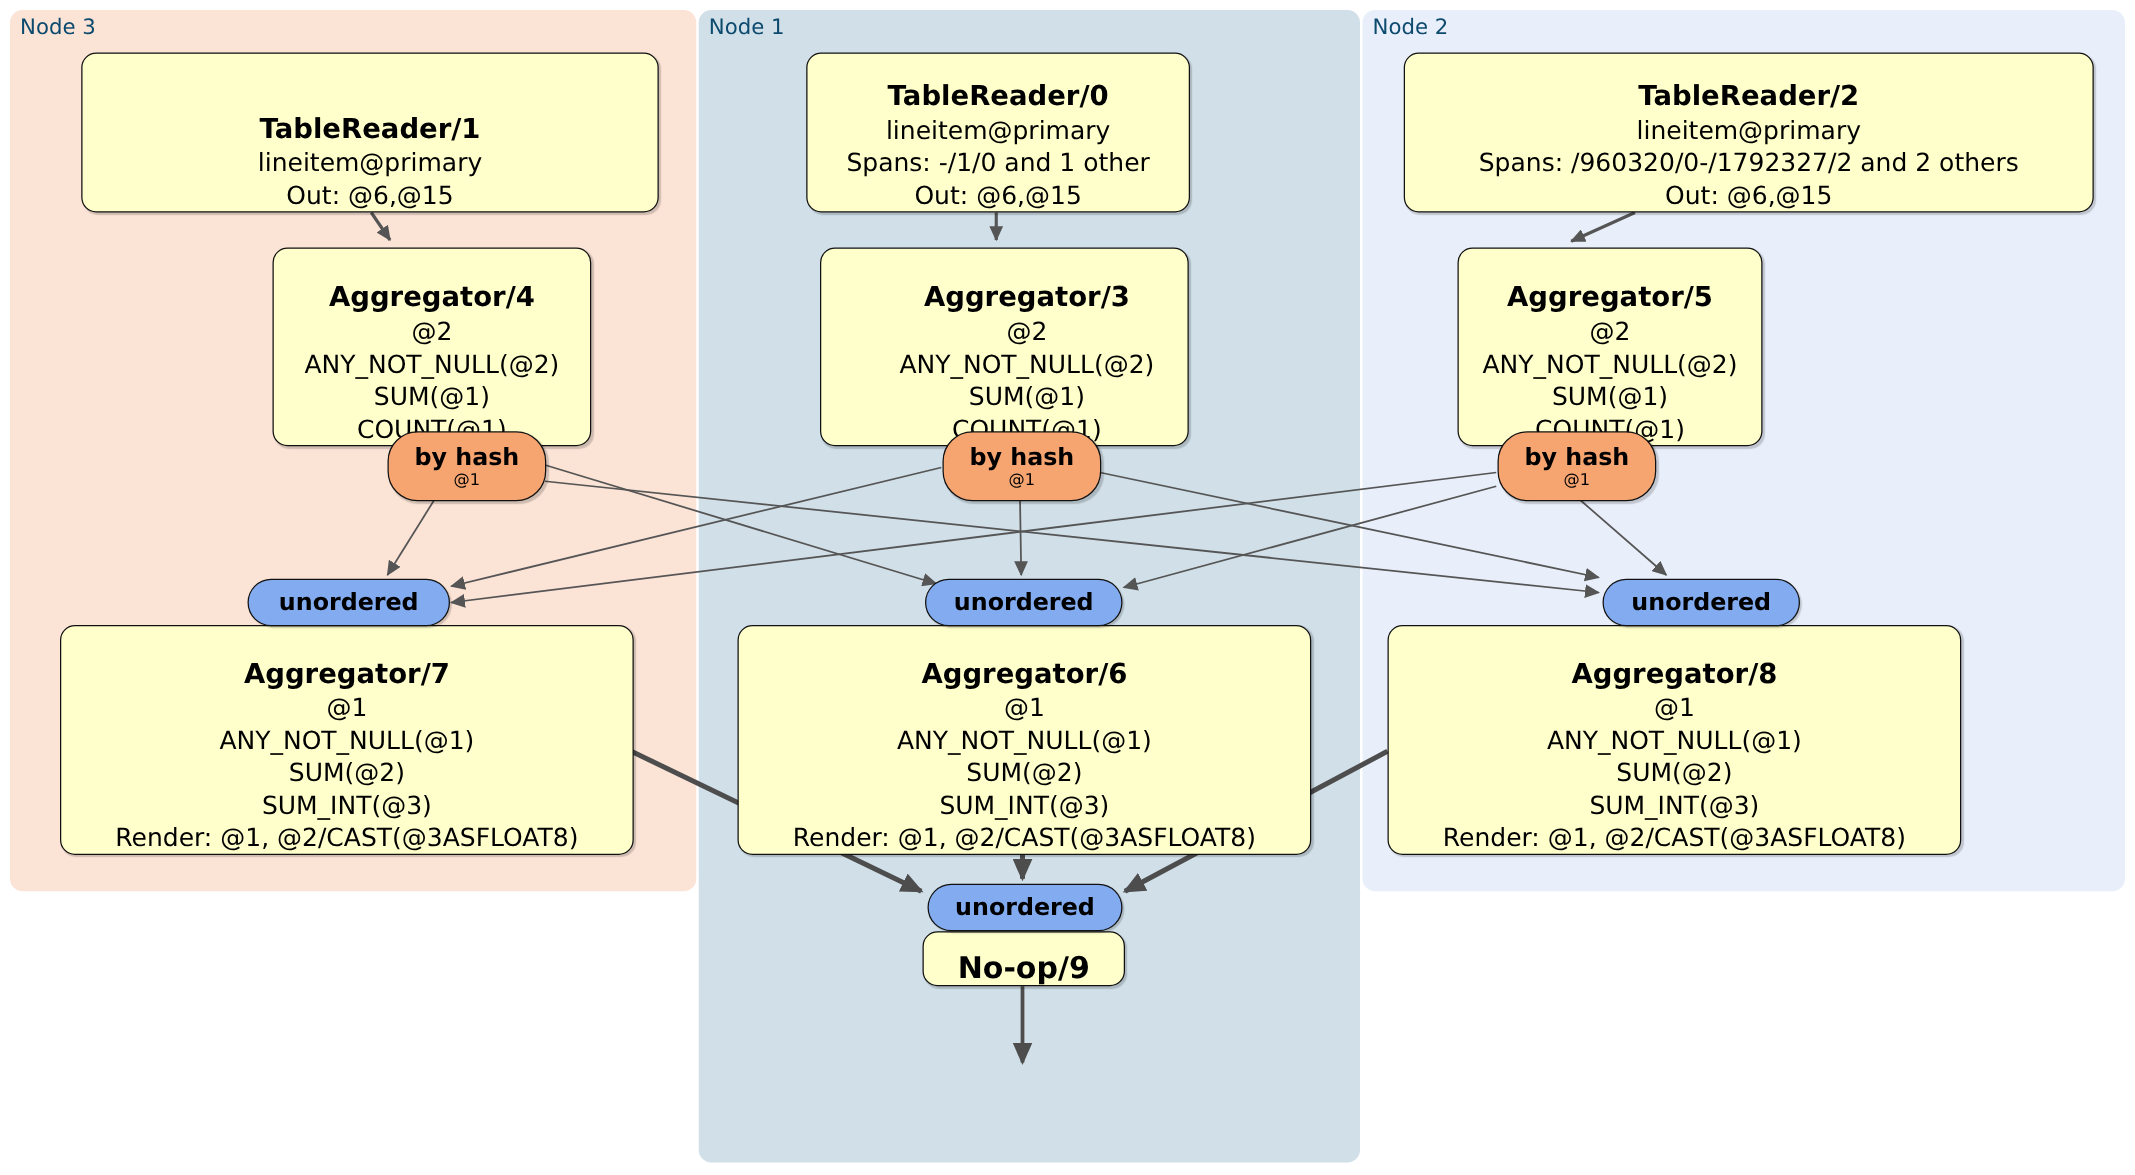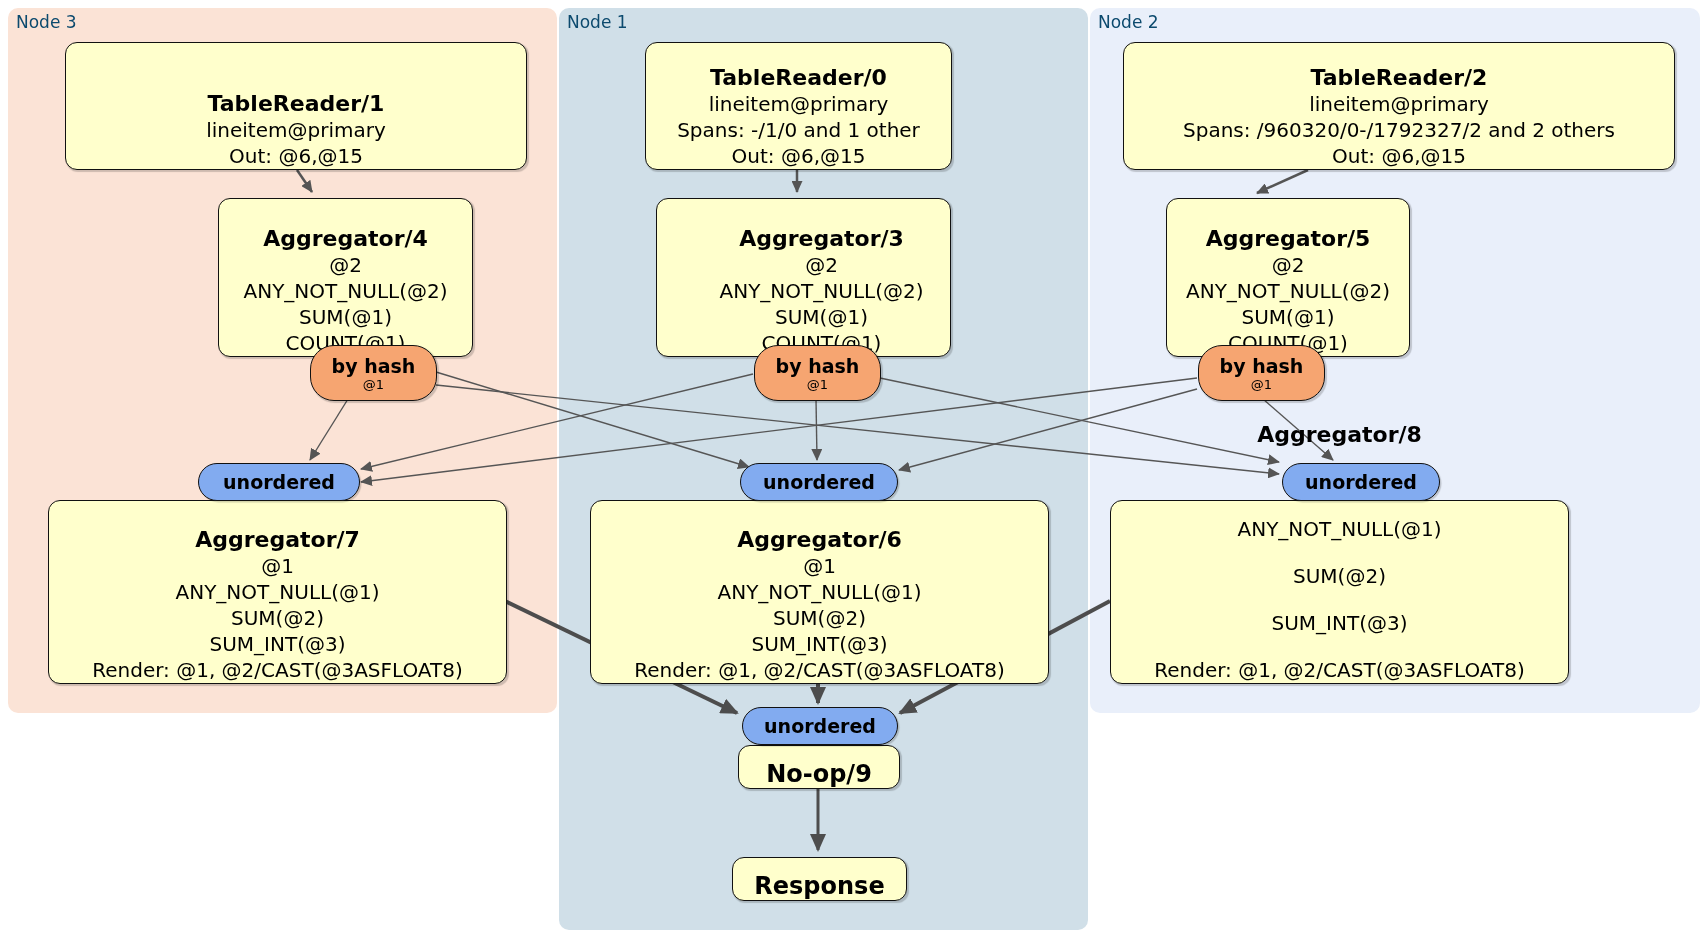--- a/index.html
+++ b/index.html
@@ -38,21 +38,21 @@
 
   
   #tr1{left:65px;top:42px;width:460px;height:126px;}
   #tr0{left:645px;top:42px;width:305px;height:126px;}
   #tr2{left:1123px;top:42px;width:550px;height:126px;}
   #agg4{left:218px;top:198px;width:253px;height:157px;}
   #agg3{left:656px;top:198px;width:257px;height:157px;padding-left:36px;}
   #agg5{left:1118px;top:198px;width:242px;height:157px;margin-left:48px;}
   #agg7{left:48px;top:500px;width:457px;height:182px;}
   #agg6{left:590px;top:500px;width:457px;height:182px;}
-  #agg8{left:1110px;top:500px;width:457px;height:182px;gap:21px;}
+  #agg8{left:1110px;top:500px;width:457px;height:182px;}
   #noop9{left:738px;top:745px;width:160px;height:42px;}
   #response{left:732px;top:857px;width:173px;height:42px;}
   #byhash4{left:310px;top:345px;width:125px;height:54px;}
   #byhash3{left:754px;top:345px;width:125px;height:54px;}
   #byhash5{left:1198px;top:345px;width:125px;height:54px;}
   #sync7{left:198px;top:463px;width:160px;height:36px;}
   #sync6{left:740px;top:463px;width:156px;height:36px;}
   #sync8{left:1282px;top:463px;width:156px;height:36px;}
   #sync9{left:742px;top:707px;width:154px;height:36px;}
 </style>
@@ -167,23 +167,20 @@
     <div>ANY_NOT_NULL(@1)</div>
     <div>SUM(@2)</div>
     <div>SUM_INT(@3)</div>
     <div>Render: @1, @2/CAST(@3ASFLOAT8)</div>
   </div>
 
   <div class="box terminal" id="noop9">
     <div class="title">No-op/9</div>
   </div>
 
-  <div class="box terminal" id="response">
-    <div class="title">Response</div>
-  </div>
 
   <div class="pill router" id="byhash4">
     <div class="r-label">by hash</div>
     <div class="r-key">@1</div>
   </div>
   <div class="pill router" id="byhash3">
     <div class="r-label">by hash</div>
     <div class="r-key">@1</div>
   </div>
   <div class="pill router" id="byhash5">

